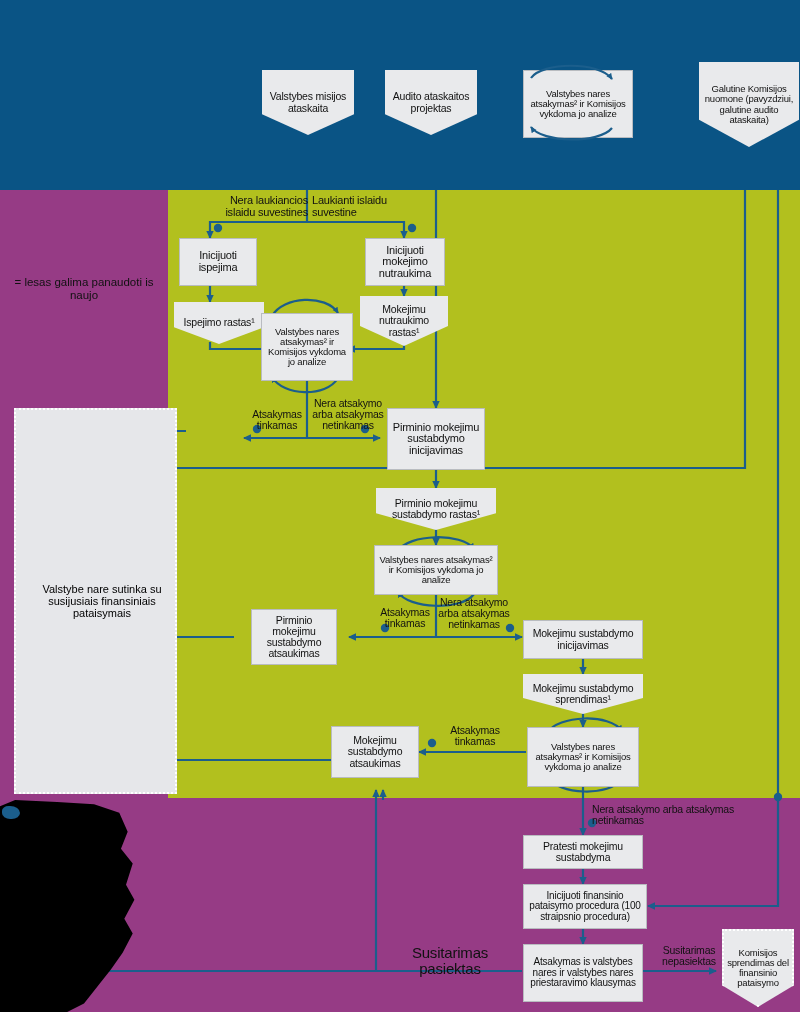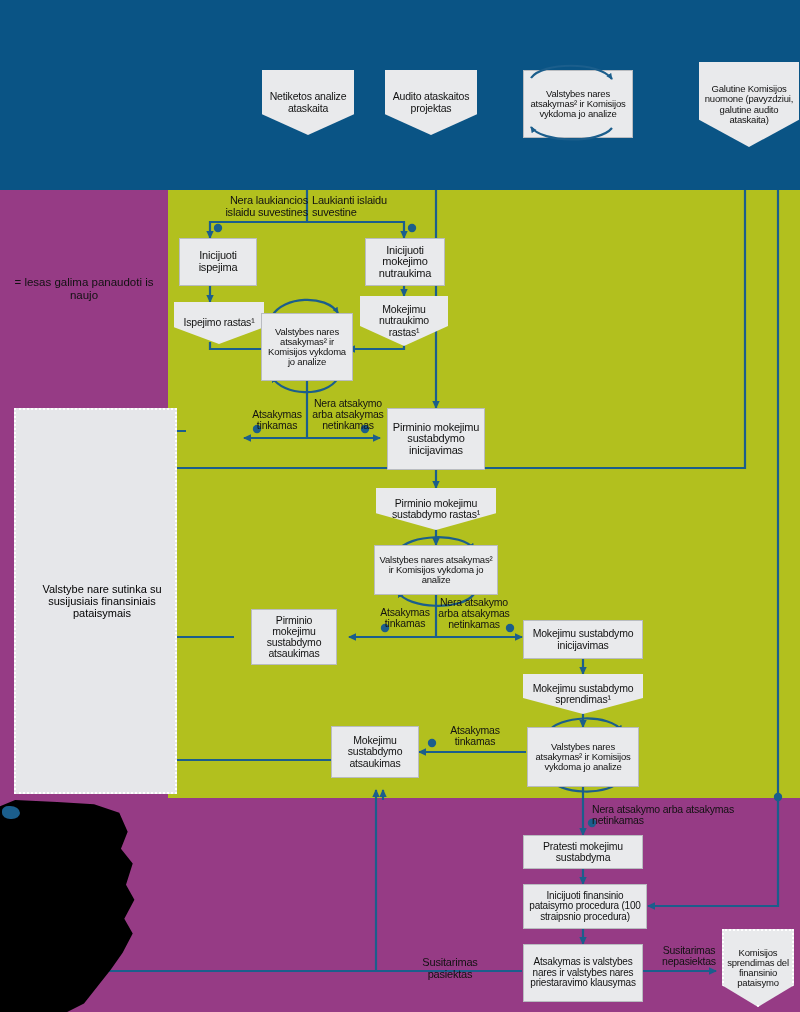--- a/index.html
+++ b/index.html
@@ -134,21 +134,21 @@
       <circle cx="510" cy="628" r="4.2"></circle>
       <circle cx="160" cy="630" r="4.2"></circle>
       <circle cx="160" cy="753" r="4.2"></circle>
       <circle cx="432" cy="743" r="4.2"></circle>
       <circle cx="592" cy="823" r="4.2"></circle>
       <circle cx="778" cy="797" r="4.2"></circle>
     </g>
   </svg>
 
   <div class="node pennant" style="left:262px;top:70px;width:92px;height:65px;font-size:10.5px;">
-    <span>Netiketos analize ataskaita</span>
+    <span>Valstybes misijos ataskaita</span>
   </div>
 
   <div class="node pennant" style="left:385px;top:70px;width:92px;height:65px;font-size:10.5px;">
     <span>Audito ataskaitos projektas</span>
   </div>
 
   <div class="node" style="left:523px;top:70px;width:110px;height:68px;font-size:9.5px;">
     <span>Valstybes nares atsakymas² ir Komisijos vykdoma jo analize</span>
   </div>
 
@@ -266,21 +266,21 @@
   </div>
 
   <div class="node" style="left:523px;top:884px;width:124px;height:45px;font-size:10px;">
     <span>Inicijuoti finansinio pataisymo procedura (100 straipsnio procedura)</span>
   </div>
 
   <div class="node" style="left:523px;top:944px;width:120px;height:58px;font-size:10px;">
     <span>Atsakymas is valstybes nares ir valstybes nares priestaravimo klausymas</span>
   </div>
 
-  <div class="lbl" style="left:404px;top:945px;width:92px;font-size:11px;margin-top:12px;">
+  <div class="lbl" style="left:404px;top:945px;width:92px;font-size:15px;">
     <span>Susitarimas pasiektas</span>
   </div>
   <div class="lbl" style="left:648px;top:945px;width:82px;font-size:10.5px;">
     <span>Susitarimas nepasiektas</span>
   </div>
 
   <div class="node scallop" style="left:722px;top:929px;width:72px;height:78px;font-size:9.5px;
               border:2px dotted #fff;">
     <span>Komisijos sprendimas del finansinio pataisymo</span>
   </div>

